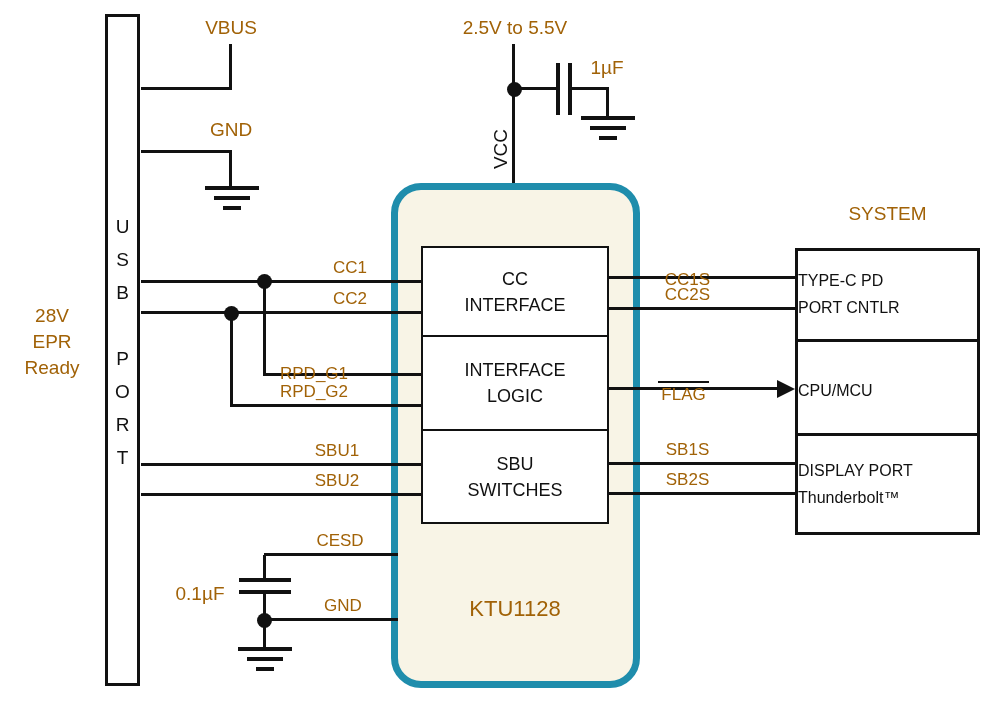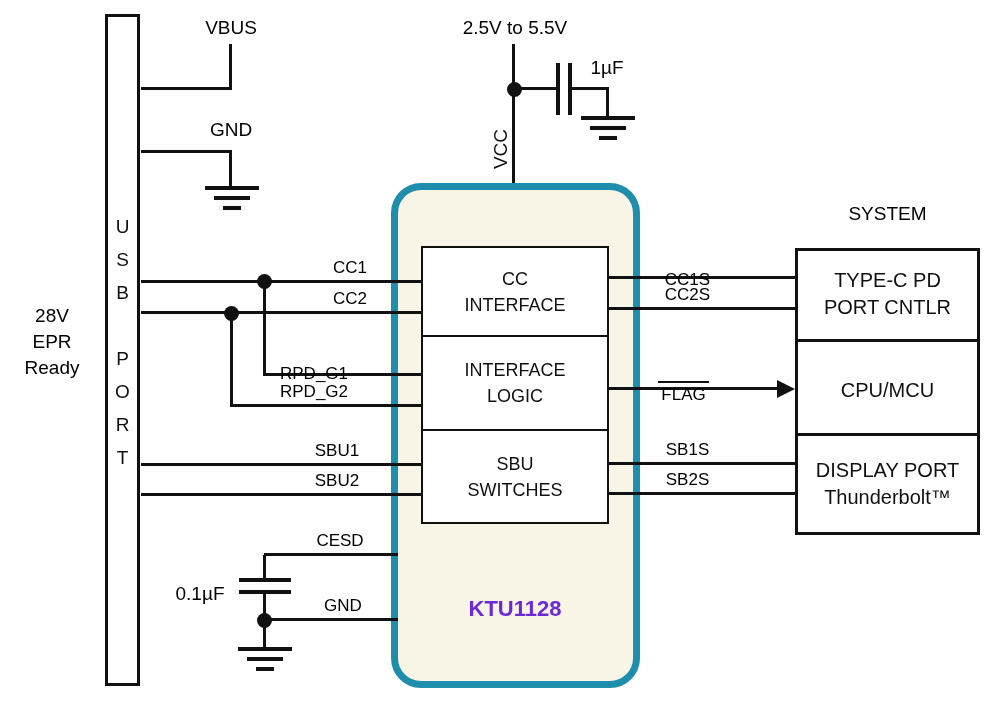--- a/index.html
+++ b/index.html
@@ -1,38 +1,38 @@
 <!DOCTYPE html>
 <html><head>
 <meta charset="utf-8">
 <style>
   html,body{margin:0;padding:0;background:#fff}
   .canvas{position:relative;width:1000px;height:708px;background:#ffffff;
     font-family:"Liberation Sans",sans-serif;color:#111;overflow:hidden}
   .wire{position:absolute;background:#111}
   .dot{position:absolute;width:15px;height:15px;border-radius:50%;background:#111}
-  .label{position:absolute;text-align:center;white-space:pre-line;font-size:17px;line-height:1.25;color:#000000}
+  .label{position:absolute;text-align:center;white-space:pre-line;font-size:17px;line-height:1.25;color:#a16207}
   .big{font-size:19px}
   .gnd{position:absolute;display:flex;flex-direction:column;align-items:center}
   .gnd .bar{height:4px;background:#111;margin-bottom:6px}
   .gnd .bar:last-child{margin-bottom:0}
   .port-box{position:absolute;left:105px;top:14px;width:35px;height:672px;border:3px solid #111;box-sizing:border-box;background:#fff}
   .port-letters{position:absolute;left:105px;top:210px;width:35px;text-align:center;white-space:pre-line;
     font-size:19px;line-height:33px}
   .chip{position:absolute;left:391px;top:183px;width:249px;height:505px;border:7px solid #1f8dac;
     border-radius:30px;background:#f8f4e6;box-sizing:border-box}
   .block{position:absolute;left:421px;width:188px;border:2.5px solid #111;background:#fff;box-sizing:border-box;
     display:flex;align-items:center;justify-content:center;text-align:center;font-size:18px;line-height:26px;white-space:pre-line}
   .block-cc{top:246px;height:91px}
   .block-logic{top:335px;height:96px}
   .block-sbu{top:429px;height:95px}
-  .chip-name{position:absolute;left:421px;top:596px;width:188px;text-align:center;font-size:22px;font-weight:bold;color:#6d28d9}
+  .chip-name{position:absolute;left:421px;top:596px;width:188px;text-align:center;font-size:22px;font-weight:normal;color:#a16207}
   .vcc{position:absolute;left:471px;top:138px;width:60px;text-align:center;font-size:19px;transform:rotate(-90deg)}
   .sys-box{position:absolute;left:795px;top:248px;width:185px;height:287px;border:3px solid #111;box-sizing:border-box;background:#fff}
-  .sys-text{position:absolute;left:798px;width:179px;text-align:center;white-space:pre-line;font-size:20px;line-height:27px}
+  .sys-text{position:absolute;left:798px;width:179px;text-align:left;white-space:pre-line;font-size:16px;line-height:27px}
   .arrow{position:absolute;left:777px;top:380px;width:0;height:0;border-top:9px solid transparent;
     border-bottom:9px solid transparent;border-left:18px solid #111}
   .overline-text{display:inline-block;border-top:2.5px solid #111;padding:1px 3px 0}
 </style>
 </head>
 <body>
 
 <div class="canvas">
 
   <div class="label big" style="left:8px;top:303px;width:88px;line-height:26px">28V

